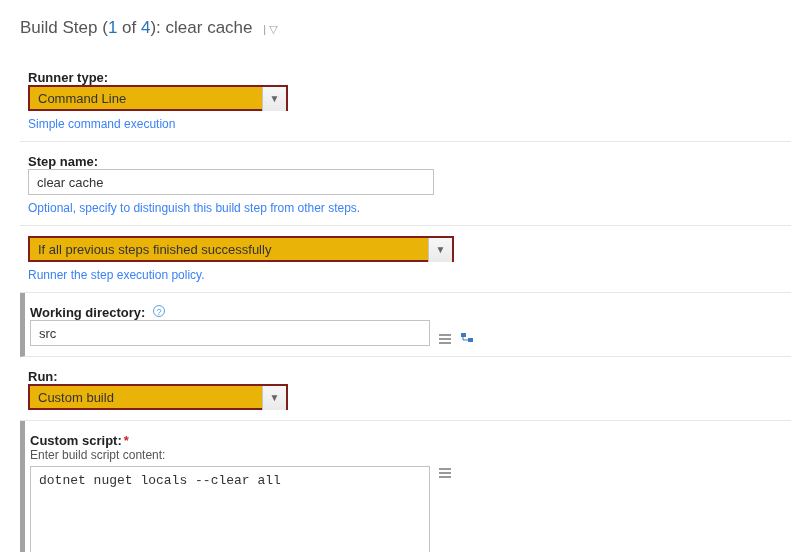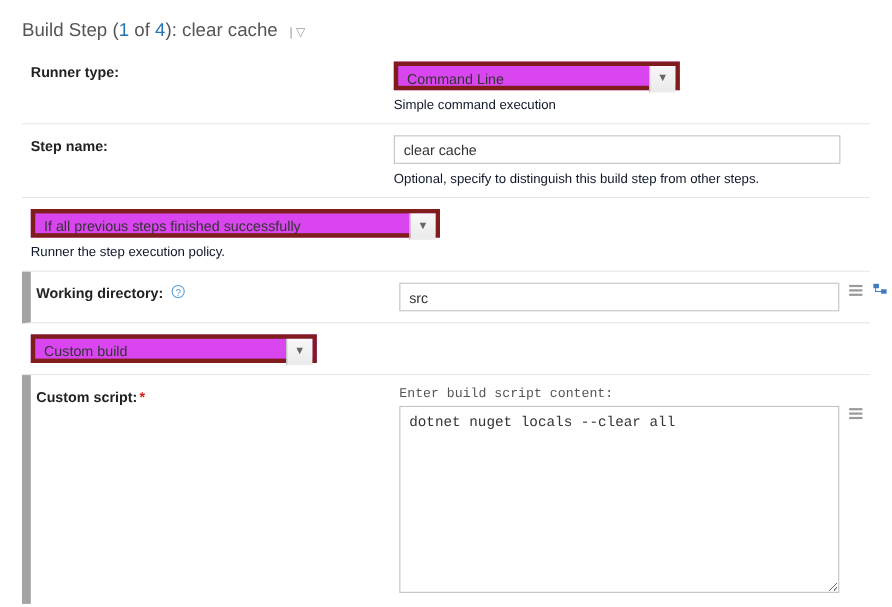--- a/index.html
+++ b/index.html
@@ -8,37 +8,38 @@
     padding: 18px 20px;
     font-family: Arial, Helvetica, sans-serif;
     font-size: 13px;
     color: #333;
     background: #fff;
     width: 811px;
   }
   .page-title {
     font-size: 17px;
     color: #555;
-    margin-bottom: 8px;
+    margin-bottom: 20px;
   }
   .page-title .num { color: #2673b8; }
   .title-dropdown {
     font-size: 11px;
     color: #999;
     margin-left: 6px;
     cursor: pointer;
   }
   .form-row {
     display: flex;
     align-items: flex-start;
     border-bottom: 1px solid #e6e6e6;
     padding: 10px 0 10px 8px;
+    flex-direction: column;
   }
   .form-row.accent {
-    border-left: 8px solid #a3a3a3;
+    border-left: 5px solid #a3a3a3;
     padding-left: 5px;
   }
   .form-row:last-of-type { border-bottom: none; }
   .label-col {
     width: 330px;
     flex-shrink: 0;
     padding-top: 2px;
     font-size: 13px;
     color: #222;
     font-weight: bold;
@@ -56,43 +57,42 @@
     text-align: center;
     margin-left: 4px;
     font-weight: normal;
     cursor: pointer;
     vertical-align: top;
   }
   .field-col {
     flex: 1;
   }
   .hint {
-    color: #0f172a;
+    color: #3b82f6;
     font-size: 12px;
     margin-top: 6px;
   }
   .field-col .above-hint {
     color: #555;
     font-size: 12px;
     margin-bottom: 4px;
-    font-family: Liberation Mono, monospace;
   }
   .select-wrap {
     position: relative;
     display: inline-block;
-    border: 4px solid #7f1d1d;
-    background: #d946ef;
+    border: 2px solid #7f1d1d;
+    background: #eab308;
     height: 26px;
     line-height: 24px;
     padding: 0 39px 0 8px;
     color: #333;
     cursor: pointer;
   }
   .select-wrap.w1 { width: 260px; }
-  .select-wrap.w2 { width: 372px; }
+  .select-wrap.w2 { width: 426px; }
   .select-arrow {
     position: absolute;
     right: 0; top: 0;
     width: 24px; height: 24px;
     border-left: 1px solid #c3c3c3;
     background: linear-gradient(#f7f7f7, #eaeaea);
     text-align: center;
     line-height: 24px;
     color: #666;
     font-size: 10px;
@@ -100,21 +100,21 @@
   .text-input {
     width: 406px;
     height: 26px;
     border: 1px solid #c3c3c3;
     padding: 0 8px;
     font-size: 13px;
     color: #333;
   }
   .wd-wrap {
     display: flex;
-    align-items: flex-start;
+    align-items: flex-end;
     gap: 8px;
   }
   .wd-input { width: 400px; }
   .side-icon {
     width: 14px;
     height: 14px;
     display: inline-flex;
     align-items: center;
     justify-content: center;
     cursor: pointer;
@@ -192,20 +192,21 @@
             <rect x="1" y="1" width="5" height="4" fill="#3b7bbf"></rect>
             <rect x="8" y="6" width="5" height="4" fill="#3b7bbf"></rect>
             <path d="M3 5 V8 H8" stroke="#3b7bbf" stroke-width="1" fill="none"></path>
           </svg>
       </span>
     </div>
   </div>
 </div>
 
 <div class="form-row">
+  <div class="label-col">Run:</div>
   <div class="field-col">
     <div class="select-wrap w1">
       <span>Custom build</span>
       <span class="select-arrow">▼</span>
     </div>
   </div>
 </div>
 
 <div class="form-row accent">
   <div class="label-col">

